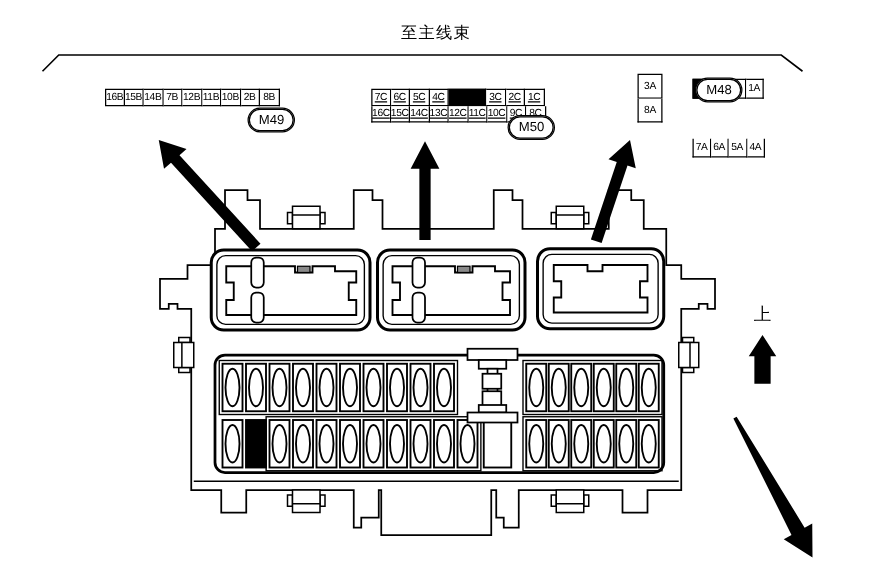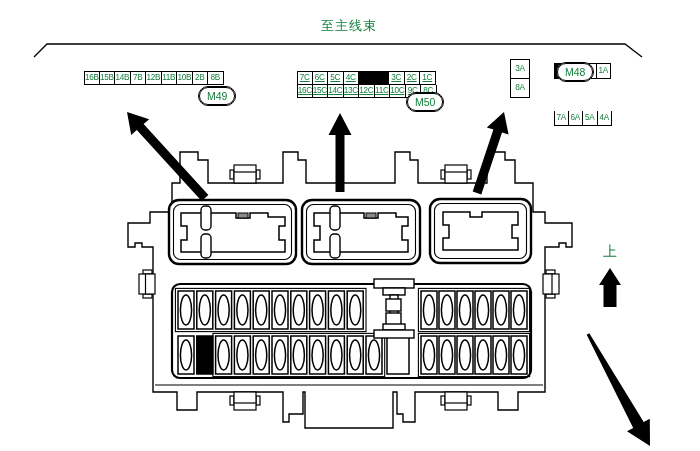--- a/index.html
+++ b/index.html
@@ -1,17 +1,17 @@
 <!DOCTYPE html>
 <html><head>
 <meta charset="utf-8">
 <style>
   html,body{margin:0;padding:0;background:#fff;}
   .stage{position:relative;width:700px;height:451px;background:#fff;overflow:hidden;
-         font-family:"Liberation Sans", sans-serif;color:#15803d;}
+         font-family:"Liberation Sans", sans-serif;color:#000000;}
   .stage svg{position:absolute;left:0;top:0;}
   .diagram-title{position:absolute;left:50%;top:17px;transform:translateX(-52%);
          font-size:13px;letter-spacing:1px;white-space:nowrap;}
   .pin-table{position:absolute;display:flex;flex-direction:column;padding-left:39px;}
   .pin-row{display:flex;}
   .pin-cell{box-sizing:border-box;width:15.5px;height:13.5px;border:1px solid #000;background:#fff;
          display:flex;align-items:center;justify-content:center;
          font-size:8.2px;letter-spacing:-0.3px;line-height:1;}
   .pin-row .pin-cell + .pin-cell{border-left:none;}
   .pin-row + .pin-row .pin-cell{border-top:none;}

